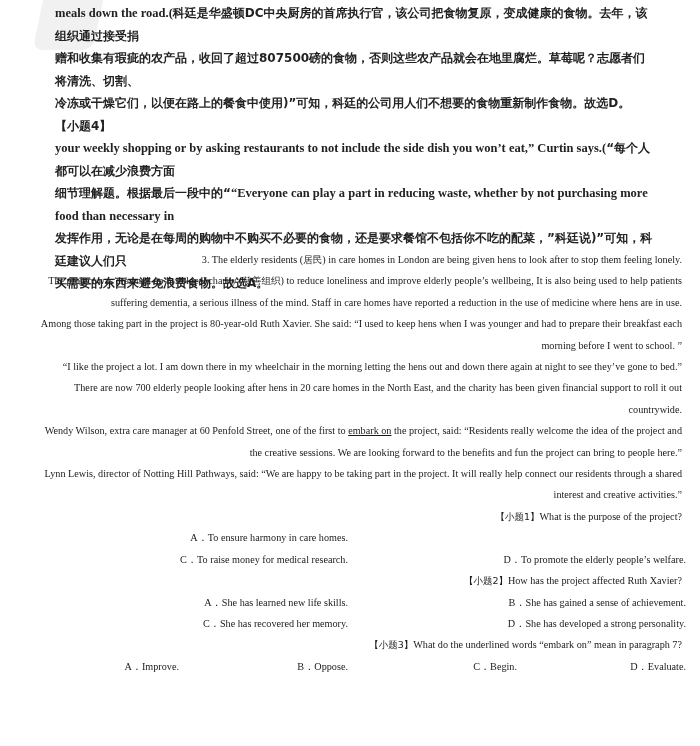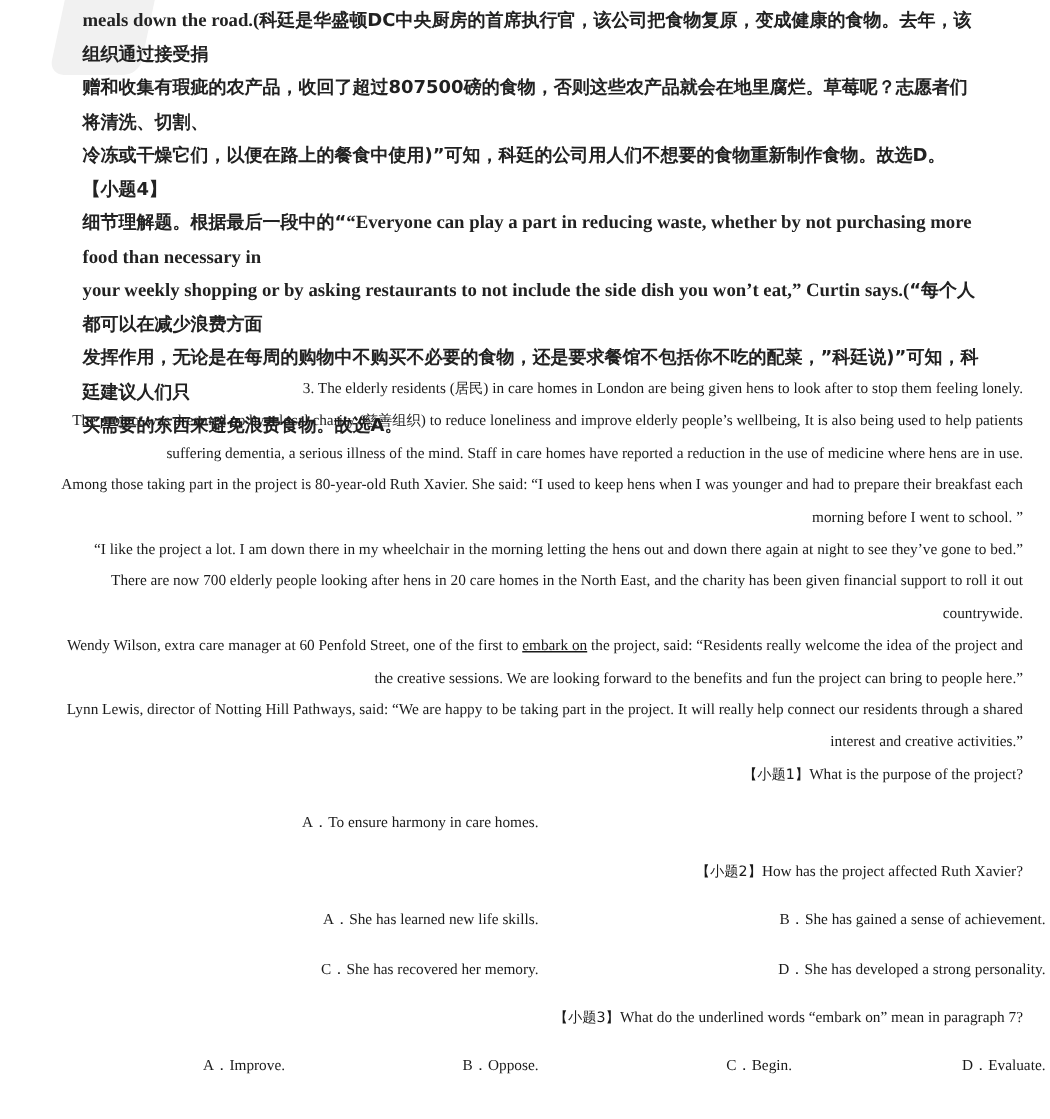--- a/index.html
+++ b/index.html
@@ -17,54 +17,58 @@
     .section-a p { margin: 0; font-weight: bold; }
     .section-b {
       position: absolute; left: 10px; top: 249px; width: 672px;
       font-family: "Liberation Serif", "DejaVu Serif", serif;
       font-size: 10.2px; line-height: 21.4px; color: #1a1a1a; text-align: right;
     }
     .section-b p { margin: 0; }
     .indent { text-indent: 22px; }
     .u { text-decoration: underline; }
     .q-head { margin: 0; }
-    .opts { display: flex; margin: 11px; }
+    .opts { display: flex; margin: 0; }
     .opts.two > span { width: 338px; flex: none; }
     .opts.four > span { width: 169px; flex: none; }
     .cn-inline { font-family: "DejaVu Sans", sans-serif; font-size: 9.5px; }
   </style>
 </head>
 <body>
 
 <div class="watermark"></div>
 
 <div class="section-a">
   <p><span>meals down the road.(</span><span class="cn">科廷是华盛顿DC中央厨房的首席执行官，该公司把食物复原，变成健康的食物。去年，该组织通过接受捐</span></p>
   <p class="cn">赠和收集有瑕疵的农产品，收回了超过807500磅的食物，否则这些农产品就会在地里腐烂。草莓呢？志愿者们将清洗、切割、</p>
   <p class="cn">冷冻或干燥它们，以便在路上的餐食中使用)”可知，科廷的公司用人们不想要的食物重新制作食物。故选D。</p>
   <p class="cn">【小题4】</p>
+  <p><span>your weekly shopping or by asking restaurants to not include the side dish you won’t eat,” Curtin says.(</span><span class="cn">“每个人都可以在减少浪费方面</span></p>
   <p><span class="cn">细节理解题。根据最后一段中的“</span><span>“Everyone can play a part in reducing waste, whether by not purchasing more food than necessary in</span></p>
-  <p><span>your weekly shopping or by asking restaurants to not include the side dish you won’t eat,” Curtin says.(</span><span class="cn">“每个人都可以在减少浪费方面</span></p>
   <p class="cn">发挥作用，无论是在每周的购物中不购买不必要的食物，还是要求餐馆不包括你不吃的配菜，”科廷说)”可知，科廷建议人们只</p>
   <p class="cn">买需要的东西来避免浪费食物。故选A。</p>
 </div>
 
 <div class="section-b">
   <p class="indent"><span>3. The elderly residents (</span><span class="cn-inline">居民</span><span>) in care homes in London are being given hens to look after to stop them feeling lonely.</span></p>
   <p class="indent"><span>The project was dreamed up by a local charity (</span><span class="cn-inline">慈善组织</span><span>) to reduce loneliness and improve elderly people’s wellbeing, It is also being used to help patients suffering dementia, a serious illness of the mind. Staff in care homes have reported a reduction in the use of medicine where hens are in use.</span></p>
   <p class="indent">Among those taking part in the project is 80-year-old Ruth Xavier. She said: “I used to keep hens when I was younger and had to prepare their breakfast each morning before I went to school. ”</p>
   <p class="indent">“I like the project a lot. I am down there in my wheelchair in the morning letting the hens out and down there again at night to see they’ve gone to bed.”</p>
   <p class="indent">There are now 700 elderly people looking after hens in 20 care homes in the North East, and the charity has been given financial support to roll it out countrywide.</p>
   <p class="indent"><span>Wendy Wilson, extra care manager at 60 Penfold Street, one of the first to </span><span class="u">embark on</span><span> the project, said: “Residents really welcome the idea of the project and the creative sessions. We are looking forward to the benefits and fun the project can bring to people here.”</span></p>
   <p class="indent">Lynn Lewis, director of Notting Hill Pathways, said: “We are happy to be taking part in the project. It will really help connect our residents through a shared interest and creative activities.”</p>
 
   <div>
     <p class="q-head"><span class="cn-inline">【小题1】</span><span>What is the purpose of the project?</span></p>
     <div class="opts two">
       <span>A．To ensure harmony in care homes.</span>
+    </div>
+    <div class="opts two">
+      <span>C．To raise money for medical research.</span>
+      <span>D．To promote the elderly people’s welfare.</span>
     </div>
   </div>
 
   <div>
     <p class="q-head"><span class="cn-inline">【小题2】</span><span>How has the project affected Ruth Xavier?</span></p>
     <div class="opts two">
       <span>A．She has learned new life skills.</span>
       <span>B．She has gained a sense of achievement.</span>
     </div>
     <div class="opts two">

